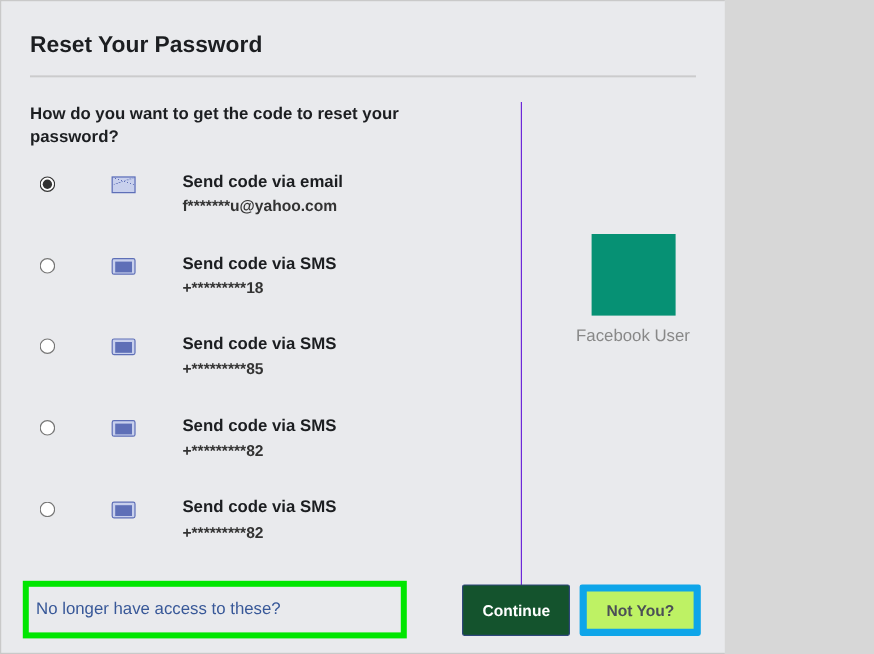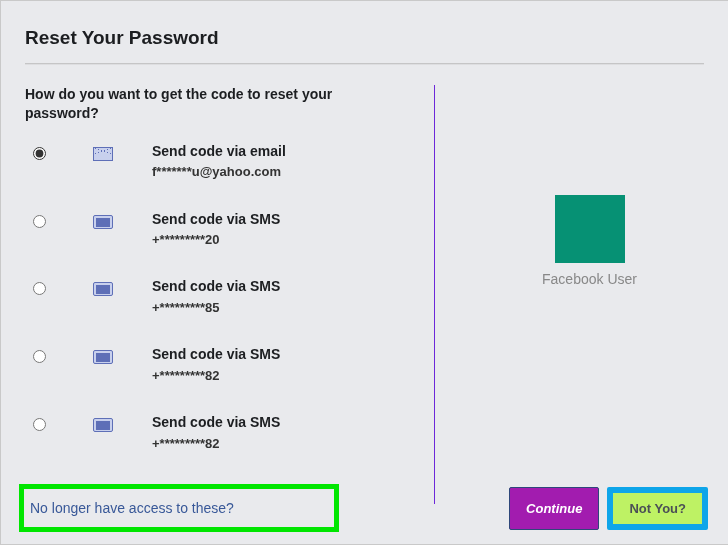--- a/index.html
+++ b/index.html
@@ -2,21 +2,21 @@
 <html><head>
 <meta charset="utf-8">
 <style>
   * { box-sizing: border-box; margin: 0; padding: 0; }
   html, body { width: 728px; height: 545px; font-family: Helvetica, Arial, sans-serif; }
   body { background: #d7d7d7; }
   .card {
     background: #e9eaed;
     border: 1px solid #c9c9c9;
     border-right: none;
-    width: 728px; height: 545px;
+    width: 604px; height: 545px;
     position: relative;
     padding: 0;
   }
   .title {
     font-size: 19px;
     font-weight: 700;
     color: #1c1e21;
     padding: 26px 24px 14px 24px;
   }
   .hr {
@@ -114,24 +114,23 @@
   }
   .btns { display: flex; gap: 8px; }
   .btn {
     font-size: 13px;
     font-weight: 700;
     padding: 8px 16px;
     border-radius: 2px;
     cursor: pointer;
   }
   .btn-primary {
-    background: #a21caf;
+    background: #14532d;
     color: #fff;
     border: 1px solid #2e477a;
-    font-style: italic;
   }
   .btn-secondary {
     background: #bef264;
     color: #4b4f56;
     border: 6px solid #0ea5e9;
   }
 </style>
 </head>
 <body>
 
@@ -151,21 +150,21 @@
           <span class="opt-label">
             <span>Send code via email</span>
             <span class="opt-sub">f*******u@yahoo.com</span>
           </span>
         </li>
         <li class="opt">
           <input type="radio" name="m" style="">
           <span class="icon phone-ico"></span>
           <span class="opt-label">
             <span>Send code via SMS</span>
-            <span class="opt-sub">+*********20</span>
+            <span class="opt-sub">+*********18</span>
           </span>
         </li>
         <li class="opt">
           <input type="radio" name="m" style="">
           <span class="icon phone-ico"></span>
           <span class="opt-label">
             <span>Send code via SMS</span>
             <span class="opt-sub">+*********85</span>
           </span>
         </li>

